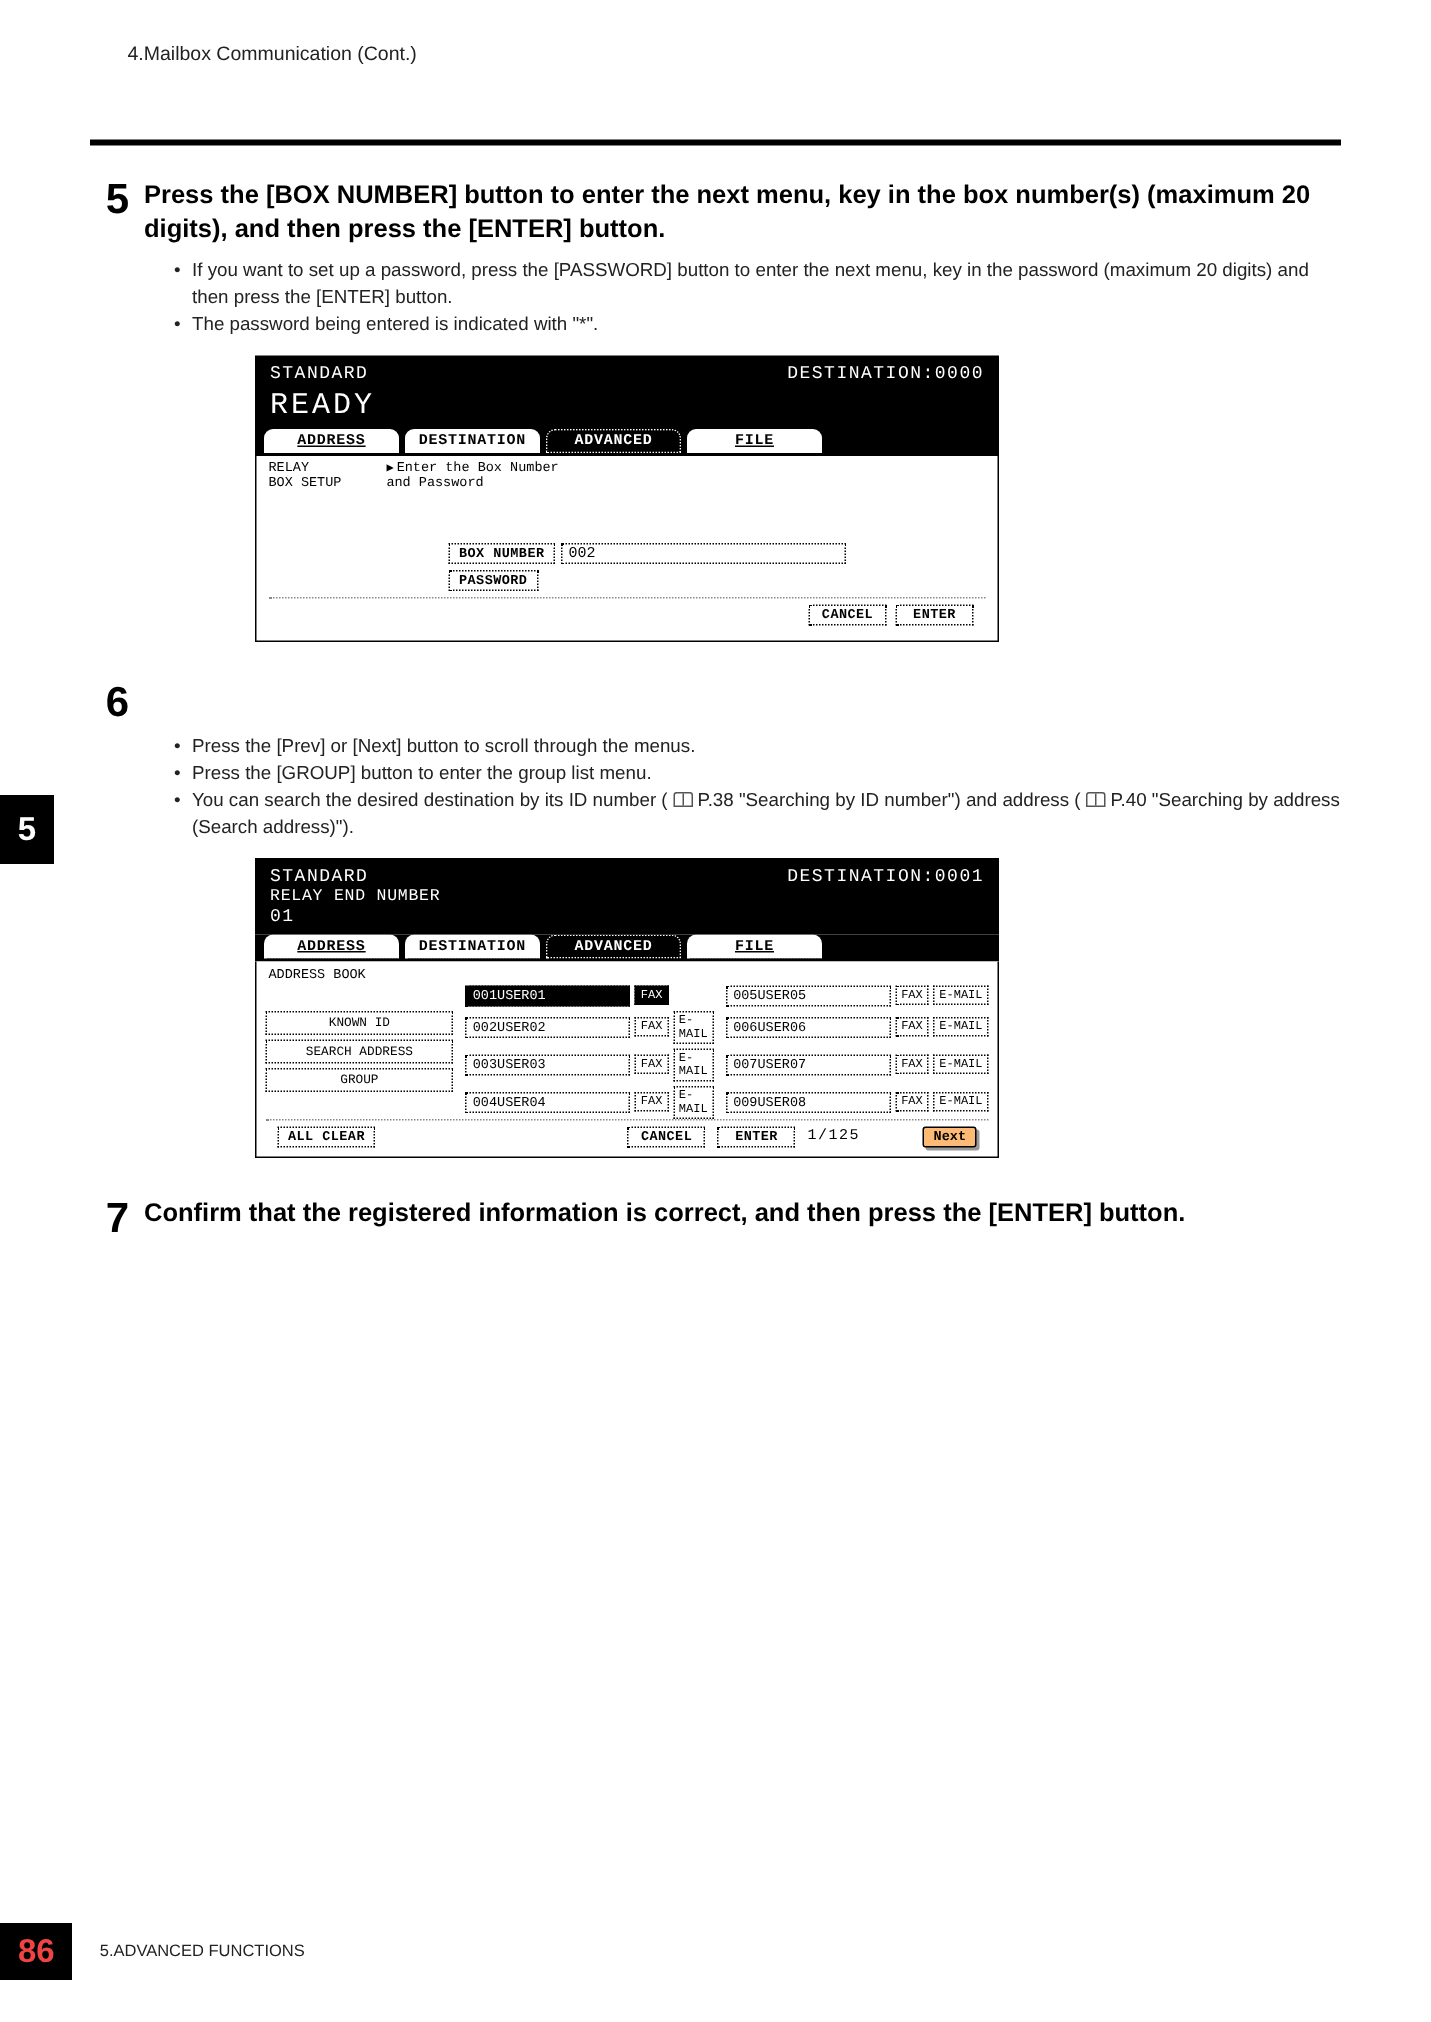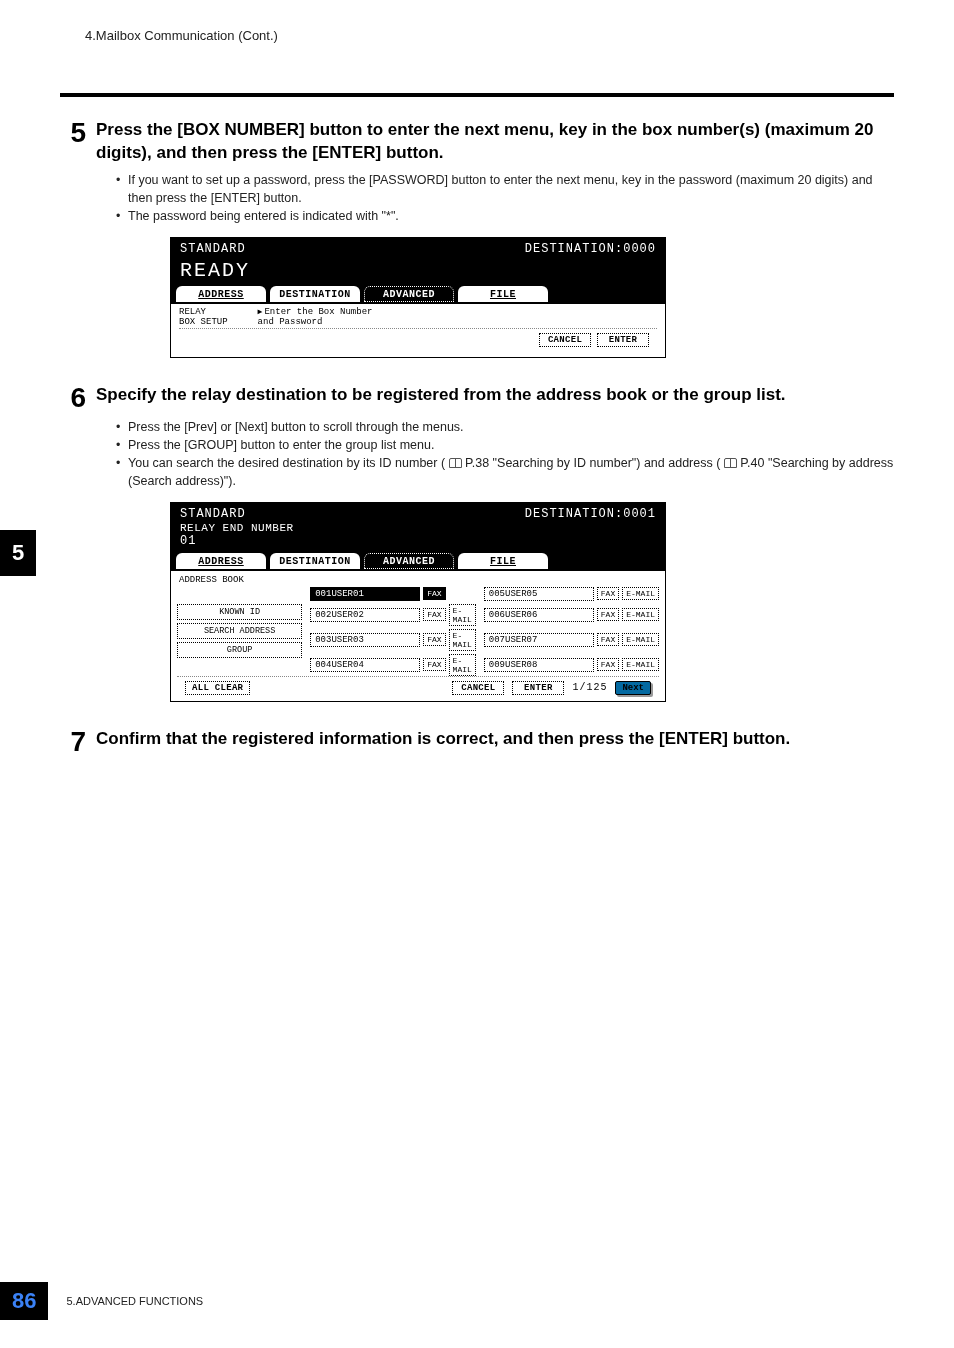--- a/index.html
+++ b/index.html
@@ -156,22 +156,23 @@
   .footer-bar .dot-btn { min-width:52px; text-align:center; }
   .footer-bar.with-left { justify-content:space-between; align-items:center; }
   .footer-left { display:flex; align-items:center; gap:10px; }
   .footer-right { display:flex; align-items:center; gap:8px; }
   .page-ind { font-size:10px; letter-spacing:1px; }
   .next-btn {
     border:1px solid #000;
     padding:1px 6px;
     font-size:9px; font-weight:bold;
     border-radius:2px;
-    background:#0369a1;
+    background:#fdba74;
     box-shadow: 2px 2px 0 #999;
+    margin-left: 34px;
   }
 
   
   .ab-label { font-size:9px; padding:2px 0 2px 2px; }
   .ab-grid {
     display:grid;
     grid-template-columns: 1fr 1fr auto;
     gap:3px 8px;
     align-items:center;
   }
@@ -204,21 +205,21 @@
   
   .page-bottom {
     position:absolute;
     left:0; bottom:28px;
     display:flex;
     align-items:center;
     gap:18px;
   }
   .page-num {
     background:#000;
-    color:#3b82f6;
+    color:#ef4444;
     font-size:22px;
     font-weight:bold;
     padding:6px 12px;
   }
   .page-foot-text { font-size:11px; color:#222; }
 
   .side-chapter {
     position:absolute;
     left:0; top:530px;
     width:36px; height:46px;
@@ -263,30 +264,38 @@
     <div class="prompt-row">
       <div class="prompt-left">
         <div>RELAY</div>
         <div>BOX SETUP</div>
       </div>
       <div class="prompt-right">
         <div class="prompt-arrow">Enter the Box Number</div>
         <div>and Password</div>
       </div>
     </div>
+    <div class="box-fields">
+      <div class="field-row">
+        <span class="dot-btn">BOX NUMBER</span>
+        <span class="val-box">002</span>
+      </div>
+      <div class="field-row">
+        <span class="dot-btn">PASSWORD</span>
+      </div>
+    </div>
     <div class="footer-bar">
       <span class="dot-btn">CANCEL</span>
       <span class="dot-btn">ENTER</span>
     </div>
   </div>
 </div>
 
 <div class="step">
   <div class="step-num">6</div>
-  <div class="step-title">Specify the relay destination to be registered from the address book or the group list.</div>
 </div>
 <ul class="bullets">
   <li>Press the [Prev] or [Next] button to scroll through the menus.</li>
   <li>Press the [GROUP] button to enter the group list menu.</li>
   <li>
     <span>You can search the desired destination by its ID number (</span>
     <span class="book-icon"></span>
     <span> P.38 "Searching by ID number") and address (</span>
     <span class="book-icon"></span>
     <span> P.40 "Searching by address (Search address)").</span>

